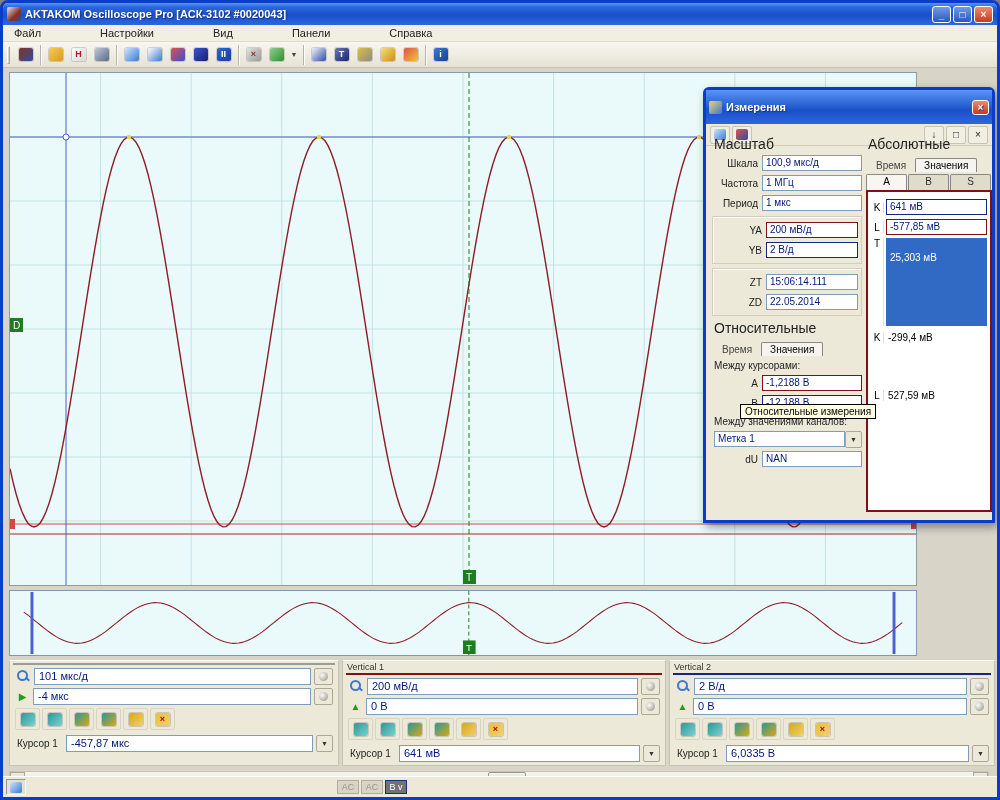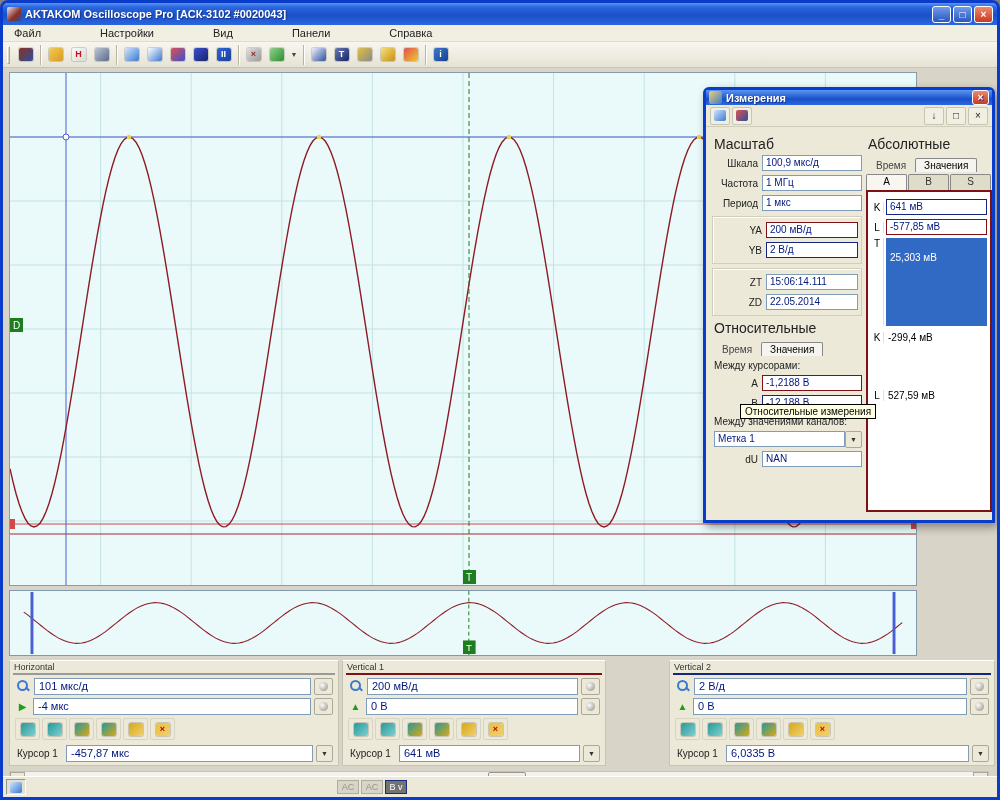--- a/index.html
+++ b/index.html
@@ -42,21 +42,21 @@
   
   .plot { position:absolute; left:6px; top:69px; width:908px; height:514px;
     background:#eafafa; border:1px solid #8a9aa8; }
   .plot svg, .overview svg { width:100%; height:100%; display:block; }
   .overview { position:absolute; left:6px; top:587px; width:908px; height:66px;
     background:#eafafa; border:1px solid #8098b0; }
 
   
   .panel { position:absolute; top:657px; height:106px; background:#ece9d8;
     border:1px solid #c8c4b4; border-top-color:#fff; padding:1px 2px; }
-  #p-h { left:6px; width:330px; } #p-v1 { left:339px; width:264px; } #p-v2 { left:666px; width:326px; }
+  #p-h { left:6px; width:330px; } #p-v1 { left:339px; width:324px; } #p-v2 { left:666px; width:326px; }
   .panel-head { font-size:9px; color:#333; padding:0 2px; }
   .rule { height:2px; margin:1px 1px 2px 1px; }
   .prow { display:flex; align-items:center; gap:3px; margin:2px 3px; height:18px; }
   .pfield { flex:1; background:#fff; border:1px solid #7f9db9; font-size:11px; color:#00187f;
     height:17px; line-height:15px; padding:0 4px; overflow:hidden; white-space:nowrap; }
   .mag { width:16px; height:16px; position:relative; }
   .mag::before { content:''; position:absolute; left:2px; top:2px; width:7px; height:7px;
     border:2px solid #3a7ad0; border-radius:50%; }
   .mag::after { content:''; position:absolute; left:10px; top:10px; width:5px; height:2px;
     background:#3a7ad0; transform:rotate(45deg); }
@@ -85,21 +85,21 @@
     background:#e4e0d2; margin-right:3px; display:flex; align-items:center; padding:0 3px; }
   .badges { position:absolute; left:334px; display:flex; gap:2px; }
   .badge { min-width:22px; height:14px; font-size:9px; text-align:center; line-height:13px;
     border:1px solid #b0ac9e; background:#d8d4c8; color:#969284; padding:0 2px; }
   .badge.active { background:#737373; color:#fff; border-color:#16307f; }
 
   
   .dialog { position:absolute; left:700px; top:84px; width:292px; height:436px;
     background:#ece9d8; border:3px solid #0a3ccc; border-radius:6px 6px 0 0;
     box-shadow:3px 4px 10px rgba(0,0,0,.4); z-index:10; }
-  .dlg-title { height:15px; display:flex; align-items:center; gap:4px; padding:0 3px;
+  .dlg-title { height:34px; display:flex; align-items:center; gap:4px; padding:0 3px;
     background:linear-gradient(180deg,#5a96f2,#1a50c8 60%,#2b67e0); color:#fff;
     font-size:11px; font-weight:bold; text-shadow:1px 1px 1px #13317f; }
   .dlg-title .t { flex:1; }
   .dlg-close { width:17px; height:15px; border:1px solid #fff; border-radius:3px;
     background:linear-gradient(180deg,#ee8a70,#c83a20); color:#fff; font-size:10px;
     font-weight:bold; text-align:center; line-height:13px; }
   .dlg-ico { width:13px; height:13px; border-radius:2px;
     background:linear-gradient(135deg,#f0d070,#3a7ad0); }
   .dlg-toolbar { height:22px; border-bottom:1px solid #cfccbc; display:flex;
     align-items:center; padding:0 4px; gap:2px; }
@@ -277,21 +277,20 @@
         <path d="M0 21.8 L3 23.9 L6 26.2 L9 28.6 L12 31.0 L15 33.4 L18 35.8 L21 38.2 L24 40.6 L27 42.8 L30 44.9 L33 46.8 L36 48.6 L39 50.1 L42 51.4 L45 52.4 L48 53.2 L51 53.7 L54 54.0 L57 53.9 L60 53.6 L63 53.0 L66 52.1 L69 51.0 L72 49.6 L75 48.0 L78 46.2 L81 44.2 L84 42.1 L87 39.8 L90 37.4 L93 35.0 L96 32.6 L99 30.2 L102 27.8 L105 25.4 L108 23.2 L111 21.1 L114 19.2 L117 17.4 L120 15.9 L123 14.6 L126 13.6 L129 12.8 L132 12.3 L135 12.0 L138 12.1 L141 12.4 L144 13.0 L147 13.9 L150 15.0 L153 16.4 L156 18.0 L159 19.8 L162 21.8 L165 23.9 L168 26.2 L171 28.6 L174 31.0 L177 33.4 L180 35.8 L183 38.2 L186 40.6 L189 42.8 L192 44.9 L195 46.8 L198 48.6 L201 50.1 L204 51.4 L207 52.4 L210 53.2 L213 53.7 L216 54.0 L219 53.9 L222 53.6 L225 53.0 L228 52.1 L231 51.0 L234 49.6 L237 48.0 L240 46.2 L243 44.2 L246 42.1 L249 39.8 L252 37.4 L255 35.0 L258 32.6 L261 30.2 L264 27.8 L267 25.4 L270 23.2 L273 21.1 L276 19.2 L279 17.4 L282 15.9 L285 14.6 L288 13.6 L291 12.8 L294 12.3 L297 12.0 L300 12.1 L303 12.4 L306 13.0 L309 13.9 L312 15.0 L315 16.4 L318 18.0 L321 19.8 L324 21.8 L327 23.9 L330 26.2 L333 28.6 L336 31.0 L339 33.4 L342 35.8 L345 38.2 L348 40.6 L351 42.8 L354 44.9 L357 46.8 L360 48.6 L363 50.1 L366 51.4 L369 52.4 L372 53.2 L375 53.7 L378 54.0 L381 53.9 L384 53.6 L387 53.0 L390 52.1 L393 51.0 L396 49.6 L399 48.0 L402 46.2 L405 44.2 L408 42.1 L411 39.8 L414 37.4 L417 35.0 L420 32.6 L423 30.2 L426 27.8 L429 25.4 L432 23.2 L435 21.1 L438 19.2 L441 17.4 L444 15.9 L447 14.6 L450 13.6 L453 12.8 L456 12.3 L459 12.0 L462 12.1 L465 12.4 L468 13.0 L471 13.9 L474 15.0 L477 16.4 L480 18.0 L483 19.8 L486 21.8 L489 23.9 L492 26.2 L495 28.6 L498 31.0 L501 33.4 L504 35.8 L507 38.2 L510 40.6 L513 42.8 L516 44.9 L519 46.8 L522 48.6 L525 50.1 L528 51.4 L531 52.4 L534 53.2 L537 53.7 L540 54.0 L543 53.9 L546 53.6 L549 53.0 L552 52.1 L555 51.0 L558 49.6 L561 48.0 L564 46.2 L567 44.2 L570 42.1 L573 39.8 L576 37.4 L579 35.0 L582 32.6 L585 30.2 L588 27.8 L591 25.4 L594 23.2 L597 21.1 L600 19.2 L603 17.4 L606 15.9 L609 14.6 L612 13.6 L615 12.8 L618 12.3 L621 12.0 L624 12.1 L627 12.4 L630 13.0 L633 13.9 L636 15.0 L639 16.4 L642 18.0 L645 19.8 L648 21.8 L651 23.9 L654 26.2 L657 28.6 L660 31.0 L663 33.4 L666 35.8 L669 38.2 L672 40.6 L675 42.8 L678 44.9 L681 46.8 L684 48.6 L687 50.1 L690 51.4 L693 52.4 L696 53.2 L699 53.7 L702 54.0 L705 53.9 L708 53.6 L711 53.0 L714 52.1 L717 51.0 L720 49.6 L723 48.0 L726 46.2 L729 44.2 L732 42.1 L735 39.8 L738 37.4 L741 35.0 L744 32.6 L747 30.2 L750 27.8 L753 25.4 L756 23.2 L759 21.1 L762 19.2 L765 17.4 L768 15.9 L771 14.6 L774 13.6 L777 12.8 L780 12.3 L783 12.0 L786 12.1 L789 12.4 L792 13.0 L795 13.9 L798 15.0 L801 16.4 L804 18.0 L807 19.8 L810 21.8 L813 23.9 L816 26.2 L819 28.6 L822 31.0 L825 33.4 L828 35.8 L831 38.2 L834 40.6 L837 42.8 L840 44.9 L843 46.8 L846 48.6 L849 50.1 L852 51.4 L855 52.4 L858 53.2 L861 53.7 L864 54.0 L867 53.9 L870 53.6 L873 53.0 L876 52.1 L879 51.0 L882 49.6 L885 48.0 L888 46.2 L891 44.2 L894 42.1 L897 39.8 L900 37.4 L903 35.0 L906 32.6 " fill="none" stroke="#8e1a24" stroke-width="1.1"></path>
         <rect x="7" y="1" width="3" height="64" fill="#4a5fd4"></rect>
         <rect x="896" y="1" width="3" height="64" fill="#4a5fd4"></rect>
         <line x1="459" y1="0" x2="459" y2="66" stroke="#1e7d1e" stroke-width="1" stroke-dasharray="4 3"></line>
         <rect x="453" y="51" width="13" height="14" fill="#1e7d1e"></rect>
         <text x="456" y="62" fill="#fff" font-size="10" font-family="Liberation Sans, sans-serif">T</text>
       </svg>
   </div>
 
   <div class="panel" id="p-h">
-    <div class="panel-head">Horizontal</div>
     <div class="rule" style="background: rgb(154, 154, 154);"></div>
     <div class="prow">
       <span class="mag"></span>
       <div class="pfield">101 мкс/д</div>
       <span class="knob"></span>
     </div>
     <div class="prow">
       <span class="parrow">▶</span>
       <div class="pfield">-4 мкс</div>
       <span class="knob"></span>

